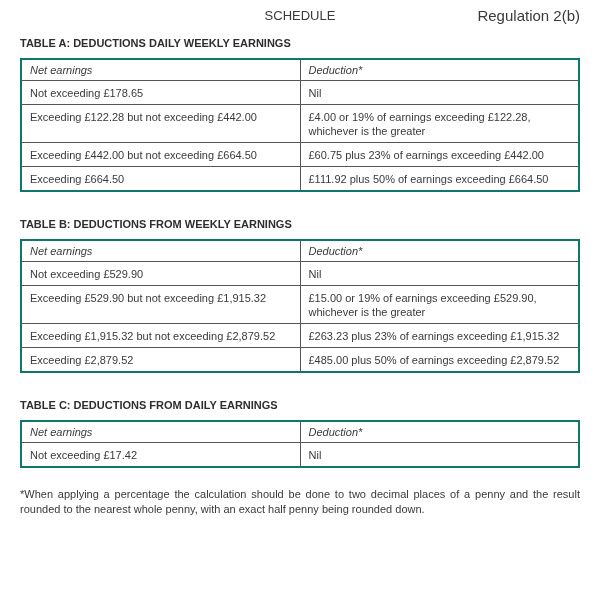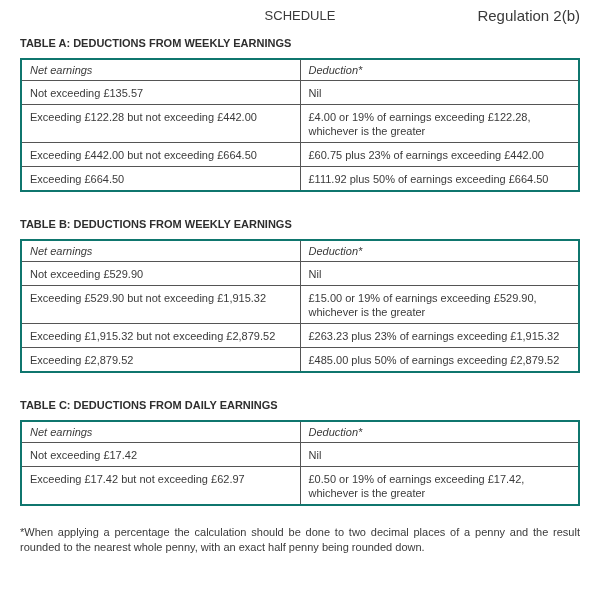--- a/index.html
+++ b/index.html
@@ -74,29 +74,29 @@
 </head>
 <body>
 
 <div class="page">
 
   <div class="doc-header">
     <div class="doc-title">SCHEDULE</div>
     <div class="doc-regulation">Regulation 2(b)</div>
   </div>
 
-  <div class="table-heading first">TABLE A: DEDUCTIONS FROM WEEKLY EARNINGS</div>
+  <div class="table-heading first">TABLE A: DEDUCTIONS DAILY WEEKLY EARNINGS</div>
   <table class="deductions">
     <tbody>
       <tr class="col-header">
         <td>Net earnings</td>
         <td>Deduction*</td>
       </tr>
       <tr>
-        <td>Not exceeding £135.57</td>
+        <td>Not exceeding £178.65</td>
         <td>Nil</td>
       </tr>
       <tr>
         <td>Exceeding £122.28 but not exceeding £442.00</td>
         <td>£4.00 or 19% of earnings exceeding £122.28, whichever is the greater</td>
       </tr>
       <tr>
         <td>Exceeding £442.00 but not exceeding £664.50</td>
         <td>£60.75 plus 23% of earnings exceeding £442.00</td>
       </tr>
@@ -137,22 +137,18 @@
   <table class="deductions">
     <tbody>
       <tr class="col-header">
         <td>Net earnings</td>
         <td>Deduction*</td>
       </tr>
       <tr>
         <td>Not exceeding £17.42</td>
         <td>Nil</td>
       </tr>
-      <tr>
-        <td>Exceeding £17.42 but not exceeding £62.97</td>
-        <td>£0.50 or 19% of earnings exceeding £17.42, whichever is the greater</td>
-      </tr>
     </tbody>
   </table>
 
   <div class="footnote">*When applying a percentage the calculation should be done to two decimal places of a penny and the result rounded to the nearest whole penny, with an exact half penny being rounded down.</div>
 
 </div>
 
 </body></html>

